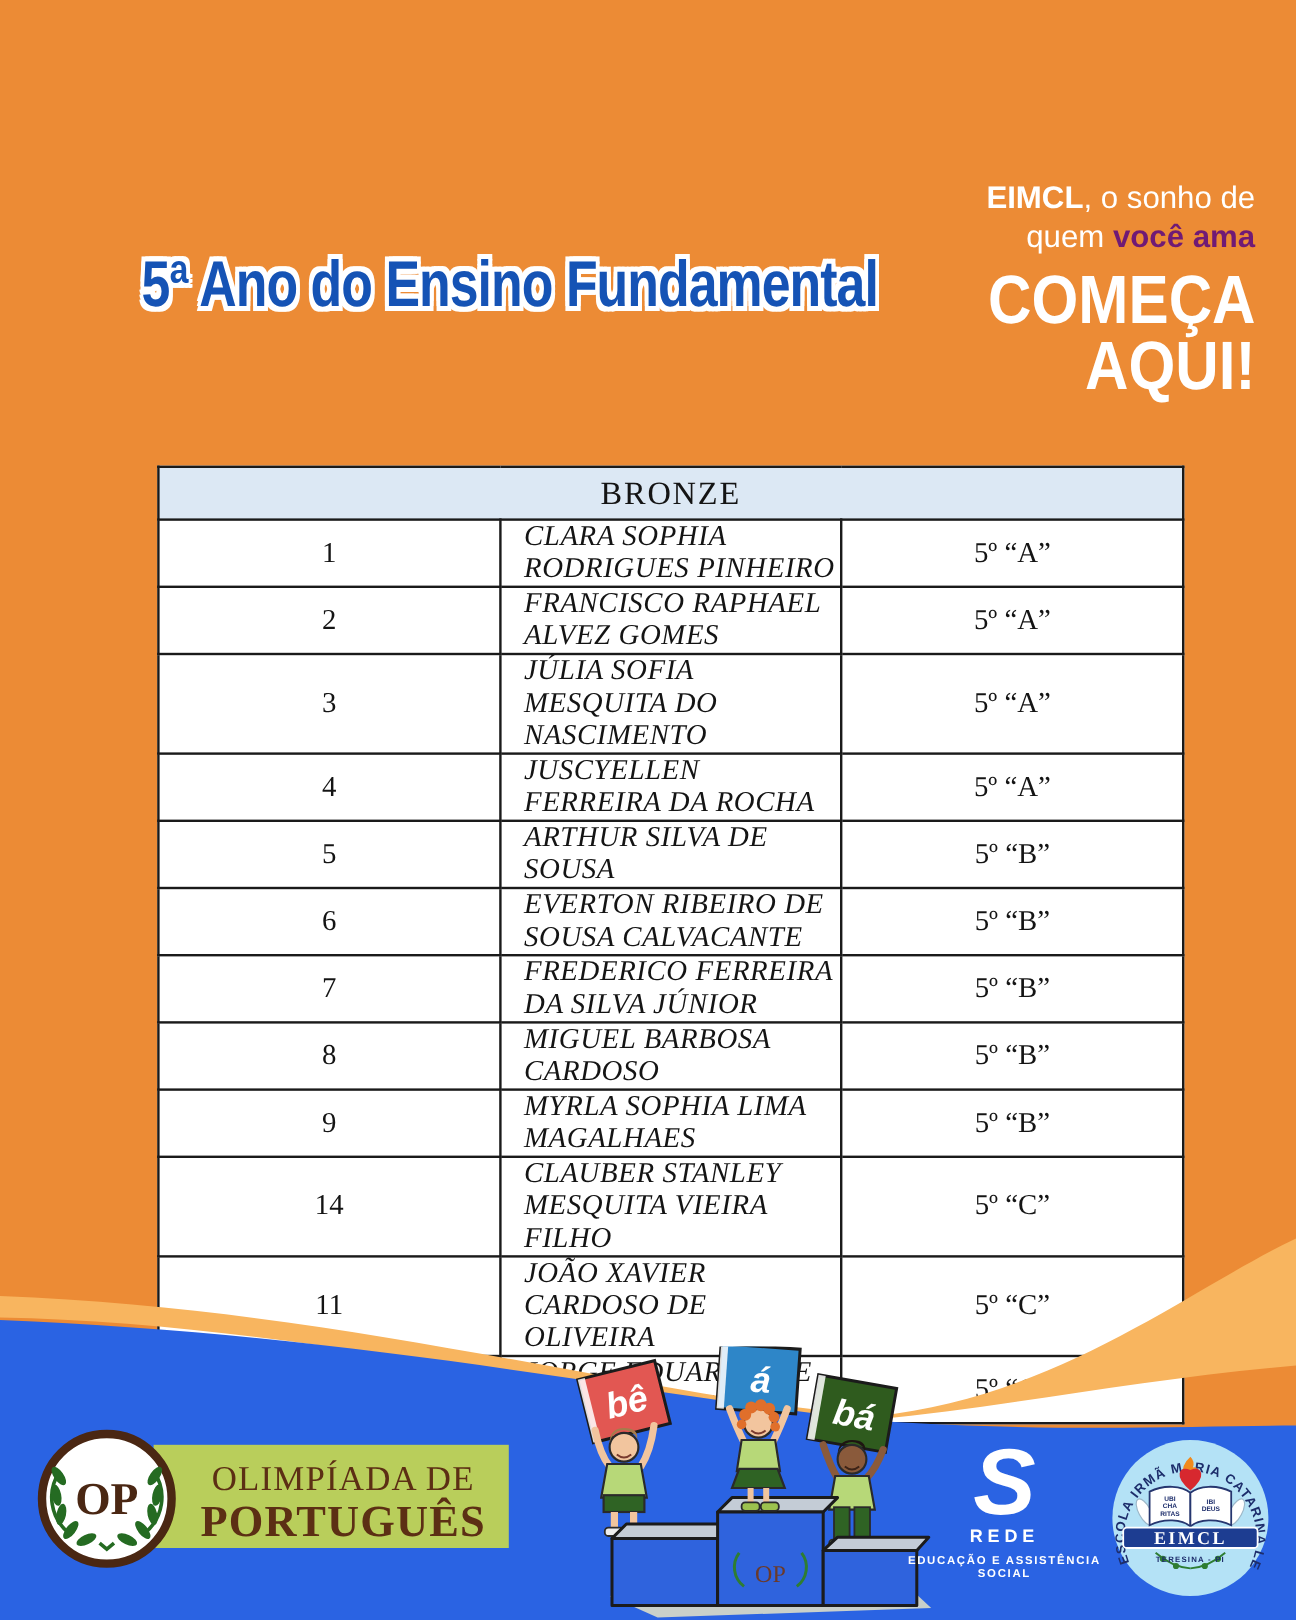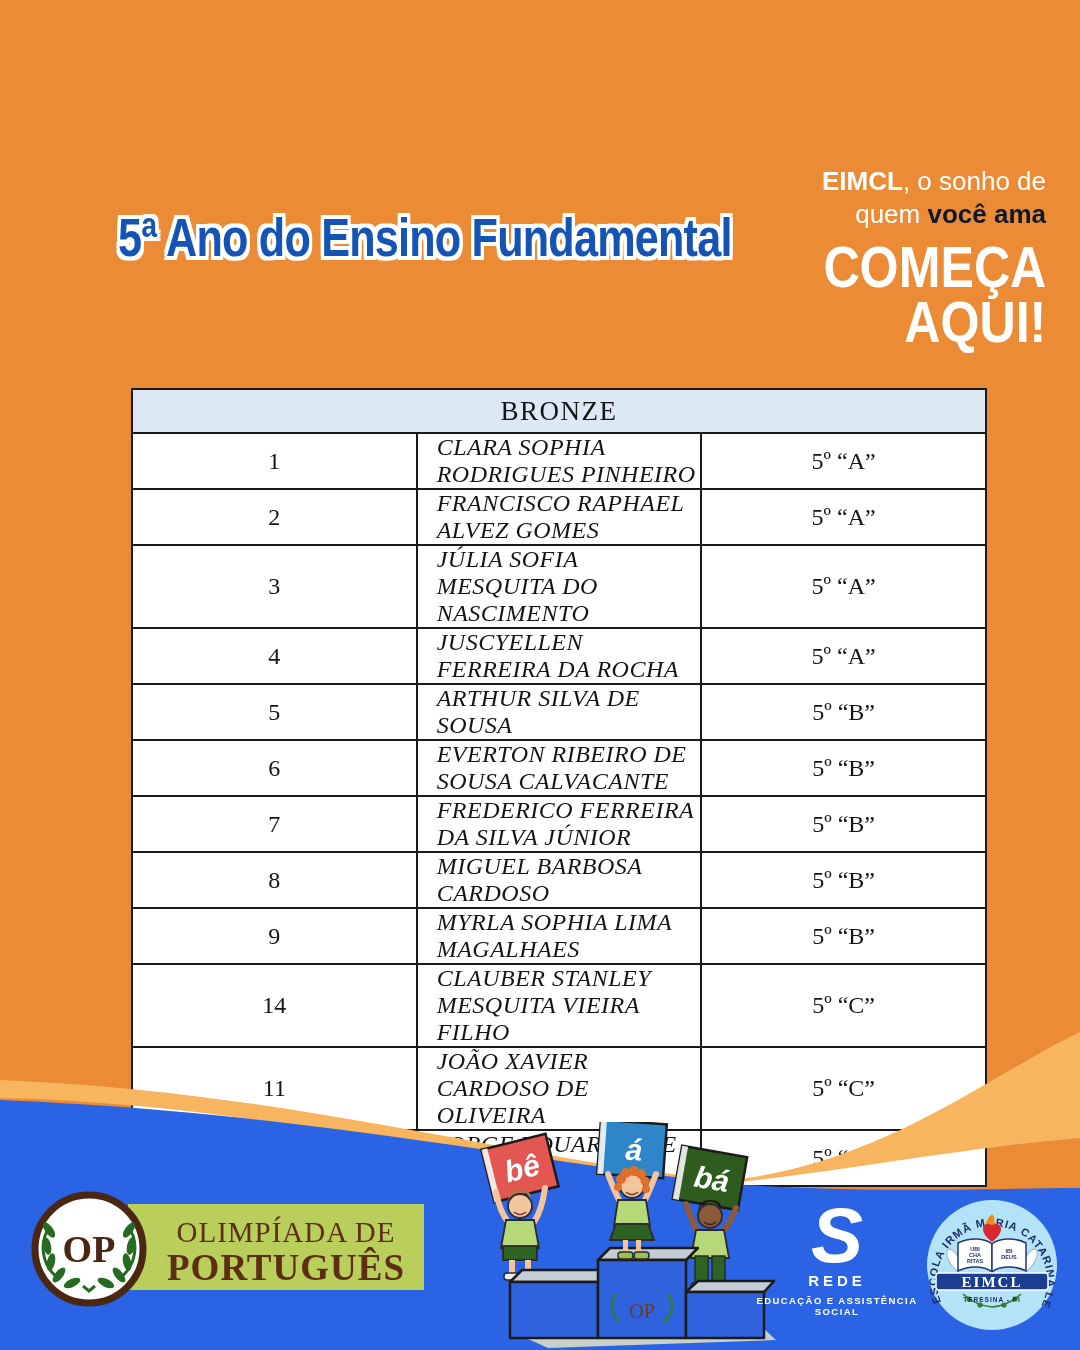--- a/index.html
+++ b/index.html
@@ -9,24 +9,24 @@
   }
   
   .main-title{
     position:absolute;left:118px;top:206px;margin:0;
     font-size:54px;font-weight:bold;color:#1553B5;white-space:nowrap;
     transform:scaleX(.80);transform-origin:left top;letter-spacing:-1px;
     text-shadow:-4px -4px 0 #fff,4px -4px 0 #fff,-4px 4px 0 #fff,4px 4px 0 #fff,
                 -4px 0 0 #fff,4px 0 0 #fff,0 -4px 0 #fff,0 4px 0 #fff;
   }
   
-  .tagline{position:absolute;top:165px;right:34px;text-align:right;color:#fff;}
+  .tagline{position:absolute;top:148px;right:34px;text-align:right;color:#fff;}
   .tagline .small{font-size:26px;line-height:33px;font-weight:normal;white-space:nowrap;}
   .tagline .small b{font-weight:bold;}
-  .tagline .accent{color:#0f172a;font-weight:bold;}
+  .tagline .accent{color:#701a75;font-weight:bold;}
   .tagline .big{
     font-size:57px;line-height:55px;font-weight:bold;letter-spacing:0;
     transform:scaleX(.88);transform-origin:right center;white-space:nowrap;
   }
   .tagline .big.first{margin-top:9px;}
   
   .result-table{
     position:absolute;left:112px;top:388px;width:856px;
     border-collapse:collapse;background:#fff;table-layout:fixed;
     font-family:"Liberation Serif",serif;color:#141414;margin-left:19px;

